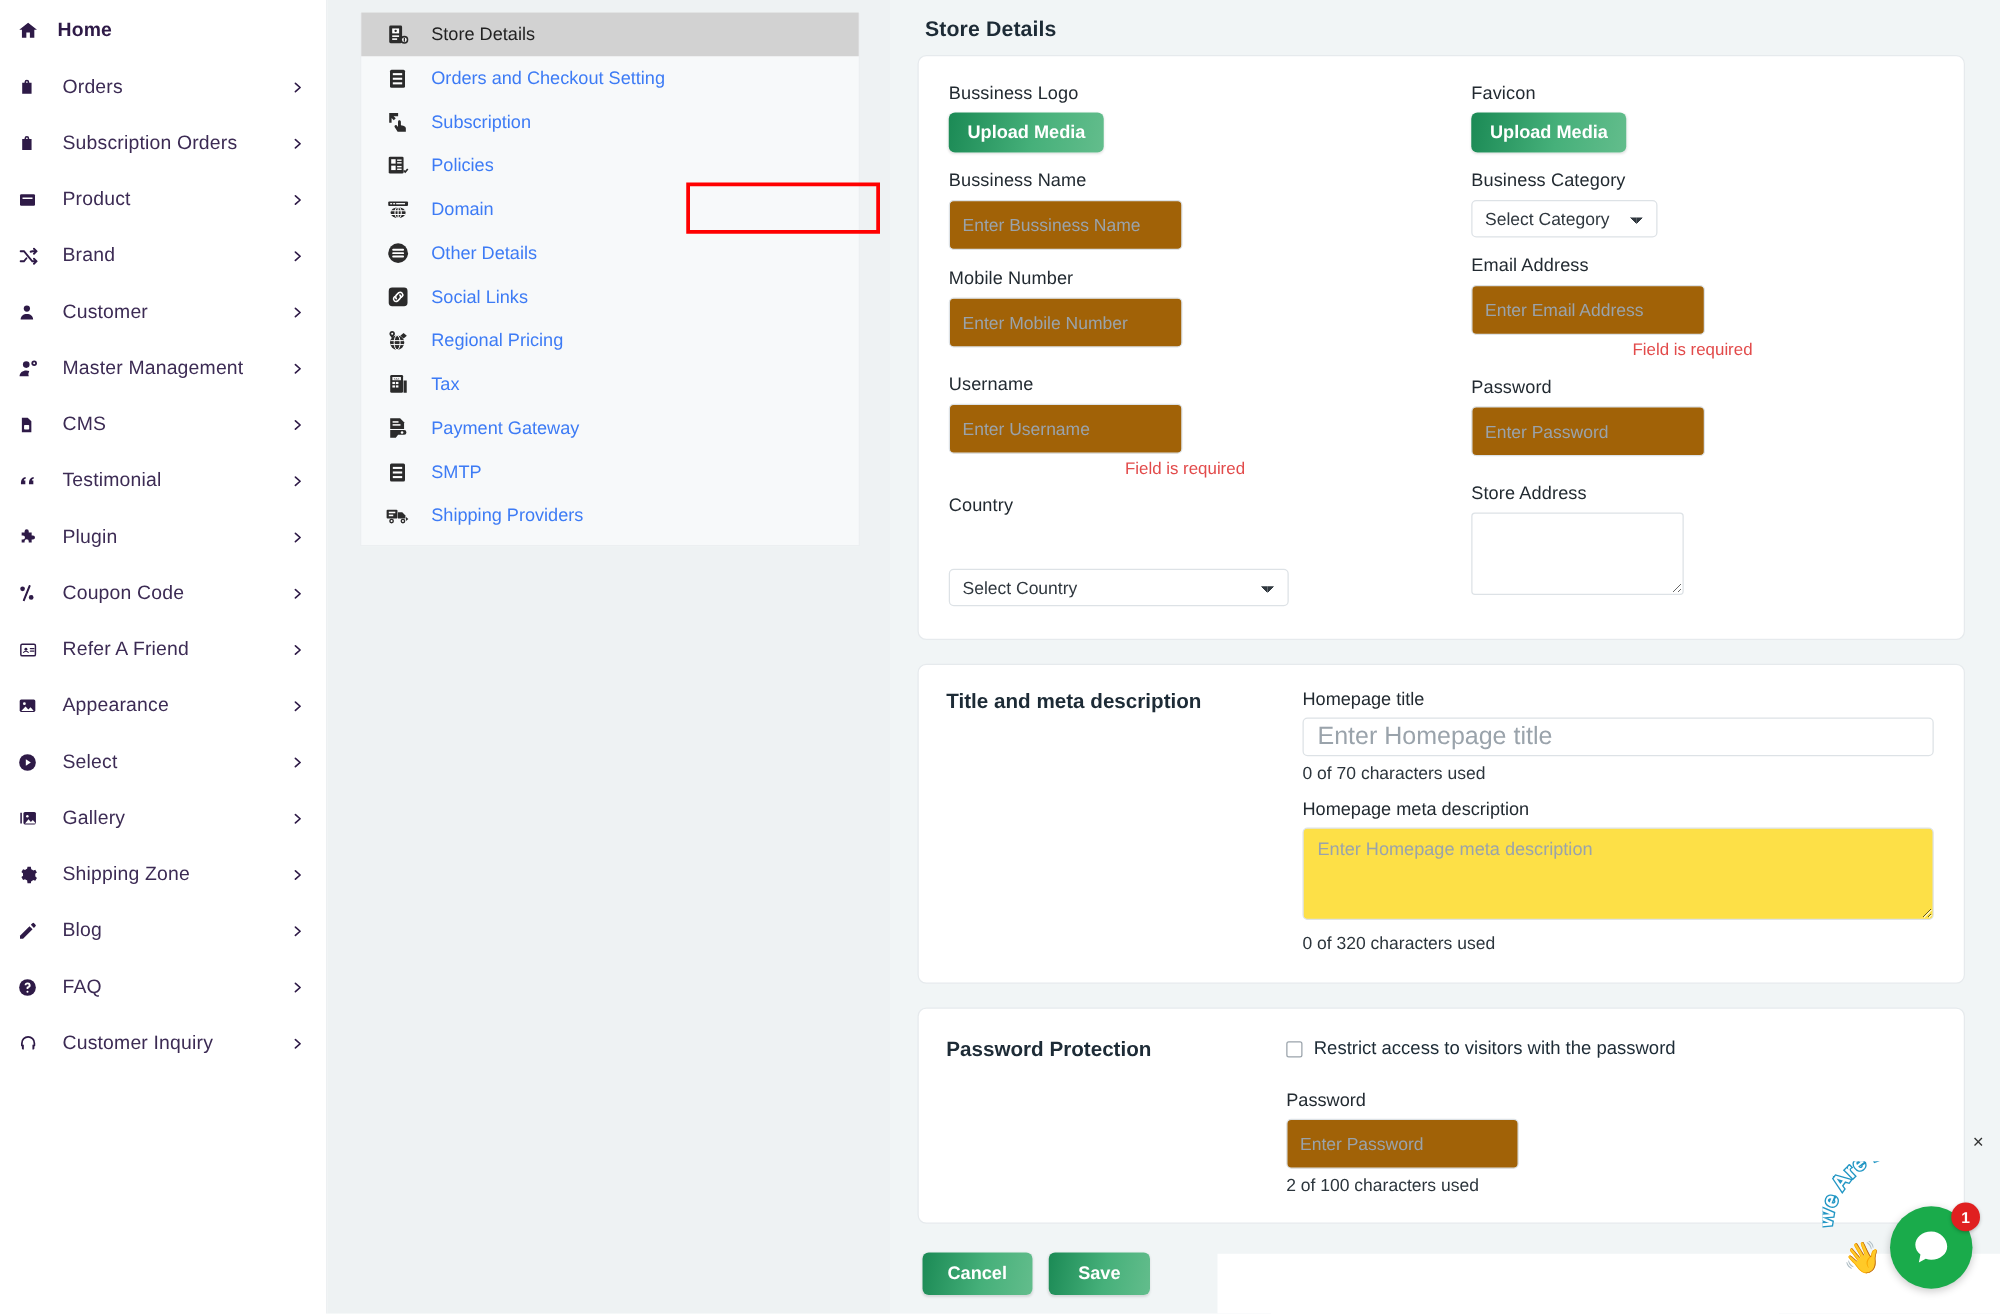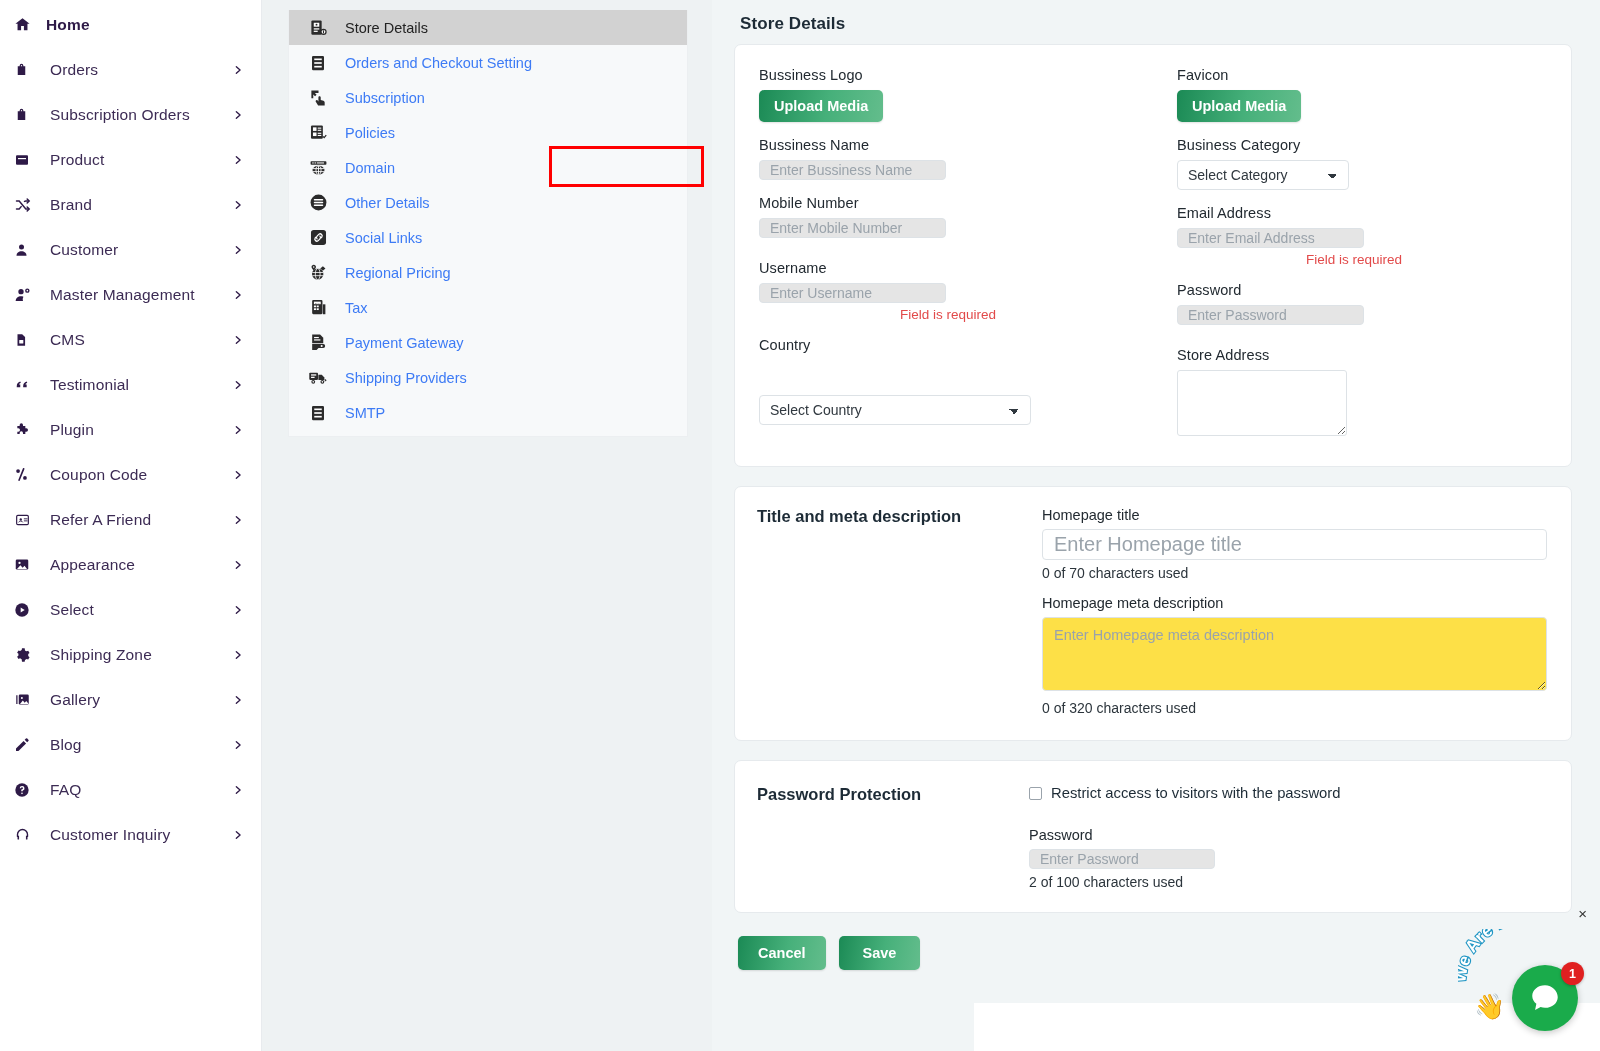--- a/index.html
+++ b/index.html
@@ -101,30 +101,30 @@
   .grid2 { display: flex; gap: 0; }
   .col { width: 50%; padding-right: 16px; }
   .col.right { padding-left: 24px; }
 
   .fld { margin-bottom: 15px; }
   .lbl {
     display: block; font-size: 14.5px; color: #222a31;
     margin-bottom: 7px; letter-spacing: .1px;
   }
   .inp {
-    width: 187px; height: 20px;
+    width: 187px; height: 40px;
     border: 1px solid #dde2e6; border-radius: 4px;
-    background: #e5e5e5; font-size: 14px; color: #222;
+    background: #a16207; font-size: 14px; color: #222;
     padding: 0 10px; font-family: "Liberation Sans", sans-serif;
     outline: none;
   }
   .inp::placeholder { color: #9aa3ab; }
   .err { font-size: 13.5px; color: #e24a4a; margin-top: 4px; display: block; text-align: center; }
   .sel {
-    width: 172px; height: 30px;
+    width: 149px; height: 30px;
     border: 1px solid #dde2e6; border-radius: 4px;
     background: #fff; font-size: 14px; color: #30383f;
     padding: 0 8px 0 10px;
     font-family: "Liberation Sans", sans-serif;
     appearance: none; -webkit-appearance: none;
     background-image:
       linear-gradient(45deg, transparent 50%, #30383f 50%),
       linear-gradient(135deg, #30383f 50%, transparent 50%);
     background-position: calc(100% - 16px) 13px, calc(100% - 11px) 13px;
     background-size: 5px 5px, 5px 5px;
@@ -413,41 +413,41 @@
         </span>
         <span class="nav-label">Select</span>
         <span class="nav-chev">
           <svg width="10" height="14" viewBox="0 0 24 24" fill="none" stroke="currentColor" stroke-width="3.2" stroke-linecap="round" stroke-linejoin="round">
             <path d="m8 4 9 8-9 8"></path>
           </svg>
         </span>
       </div>
       <div class="nav-item">
         <span class="nav-icon">
-          <svg width="16" height="16" viewBox="0 0 24 24" fill="currentColor">
-            <path d="M12 8.5A3.5 3.5 0 1 0 12 15.5 3.5 3.5 0 0 0 12 8.5zm9.3 4.9.1-1.4-.1-1.4 2-1.6-2-3.4-2.4.9a8 8 0 0 0-2.4-1.4L16 2h-4l-.5 2.6a8 8 0 0 0-2.4 1.4l-2.4-.9-2 3.4 2 1.6-.1 1.4.1 1.4-2 1.6 2 3.4 2.4-.9a8 8 0 0 0 2.4 1.4L12 22h4l.5-2.6a8 8 0 0 0 2.4-1.4l2.4.9 2-3.4z"></path>
-          </svg>
-        </span>
-        <span class="nav-label">Shipping Zone</span>
-        <span class="nav-chev">
-          <svg width="10" height="14" viewBox="0 0 24 24" fill="none" stroke="currentColor" stroke-width="3.2" stroke-linecap="round" stroke-linejoin="round">
-            <path d="m8 4 9 8-9 8"></path>
-          </svg>
-        </span>
-      </div>
-      <div class="nav-item">
-        <span class="nav-icon">
           <svg width="17" height="15" viewBox="0 0 24 24" fill="currentColor">
             <path d="M2 5h2v14H2z"></path>
             <rect x="6" y="4" width="16" height="16" rx="2"></rect>
             <circle cx="11" cy="9.5" r="1.6" fill="#fff"></circle>
             <path d="m8 19 4.5-5.5 3 3.5 2.5-2.5 4 4.5z" fill="#fff"></path>
           </svg>
         </span>
         <span class="nav-label">Gallery</span>
+        <span class="nav-chev">
+          <svg width="10" height="14" viewBox="0 0 24 24" fill="none" stroke="currentColor" stroke-width="3.2" stroke-linecap="round" stroke-linejoin="round">
+            <path d="m8 4 9 8-9 8"></path>
+          </svg>
+        </span>
+      </div>
+      <div class="nav-item">
+        <span class="nav-icon">
+          <svg width="16" height="16" viewBox="0 0 24 24" fill="currentColor">
+            <path d="M12 8.5A3.5 3.5 0 1 0 12 15.5 3.5 3.5 0 0 0 12 8.5zm9.3 4.9.1-1.4-.1-1.4 2-1.6-2-3.4-2.4.9a8 8 0 0 0-2.4-1.4L16 2h-4l-.5 2.6a8 8 0 0 0-2.4 1.4l-2.4-.9-2 3.4 2 1.6-.1 1.4.1 1.4-2 1.6 2 3.4 2.4-.9a8 8 0 0 0 2.4 1.4L12 22h4l.5-2.6a8 8 0 0 0 2.4-1.4l2.4.9 2-3.4z"></path>
+          </svg>
+        </span>
+        <span class="nav-label">Shipping Zone</span>
         <span class="nav-chev">
           <svg width="10" height="14" viewBox="0 0 24 24" fill="none" stroke="currentColor" stroke-width="3.2" stroke-linecap="round" stroke-linejoin="round">
             <path d="m8 4 9 8-9 8"></path>
           </svg>
         </span>
       </div>
       <div class="nav-item">
         <span class="nav-icon">
           <svg width="16" height="16" viewBox="0 0 24 24" fill="currentColor">
             <path d="M3 17.3 14.4 5.9l3.7 3.7L6.7 21H3z"></path>
@@ -611,47 +611,47 @@
           <span class="sub-ico">
             <svg width="19" height="19" viewBox="0 0 24 24" fill="currentColor">
               <path d="M4 2h10l4 4v7H4z"></path>
               <rect x="6.4" y="5" width="6" height="1.5" fill="#fff"></rect>
               <rect x="6.4" y="8" width="8" height="1.5" fill="#fff"></rect>
               <path d="M4 14h14a2.4 2.4 0 0 1 0 4.8h-6l-2.4 2.8H4z"></path>
               <circle cx="16" cy="16.4" r="1.3" fill="#fff"></circle>
             </svg>
           </span>
           <span class="sub-label">Payment Gateway</span>
+        </div>
+        <div class="sub-item">
+          <span class="sub-ico">
+            <svg width="18" height="18" viewBox="0 0 24 24" fill="currentColor">
+              <rect x="4" y="2.5" width="16" height="19" rx="1.6"></rect>
+              <rect x="7" y="6" width="10" height="2.2" fill="#fff"></rect>
+              <rect x="7" y="10.9" width="10" height="2.2" fill="#fff"></rect>
+              <rect x="7" y="15.8" width="10" height="2.2" fill="#fff"></rect>
+            </svg>
+          </span>
+          <span class="sub-label">SMTP</span>
         </div>
         <div class="sub-item">
           <span class="sub-ico">
             <svg width="20" height="19" viewBox="0 0 24 24" fill="currentColor">
               <rect x="1" y="6" width="11" height="9" rx="1"></rect>
               <rect x="3.2" y="8" width="6.6" height="1.6" fill="#fff"></rect>
               <rect x="3.2" y="11" width="4.5" height="1.6" fill="#fff"></rect>
               <path d="M12.5 8.5h4.3l3.2 3.4v3.1h-7.5z"></path>
               <circle cx="6" cy="17.5" r="2.4"></circle>
               <circle cx="6" cy="17.5" r="1" fill="#fff"></circle>
               <circle cx="17.5" cy="17.5" r="2.4"></circle>
               <circle cx="17.5" cy="17.5" r="1" fill="#fff"></circle>
               <path d="M20.5 13.5 23 15.5l-2.5 2z"></path>
             </svg>
           </span>
           <span class="sub-label">Shipping Providers</span>
-        </div>
-        <div class="sub-item">
-          <span class="sub-ico">
-            <svg width="18" height="18" viewBox="0 0 24 24" fill="currentColor">
-              <rect x="4" y="2.5" width="16" height="19" rx="1.6"></rect>
-              <rect x="7" y="6" width="10" height="2.2" fill="#fff"></rect>
-              <rect x="7" y="10.9" width="10" height="2.2" fill="#fff"></rect>
-              <rect x="7" y="15.8" width="10" height="2.2" fill="#fff"></rect>
-            </svg>
-          </span>
-          <span class="sub-label">SMTP</span>
         </div>
       </div>
     <div class="highlight-box"></div>
   </div>
 
   <main class="main">
 
     <div class="page-title">Store Details</div>
 
     <section class="card">

